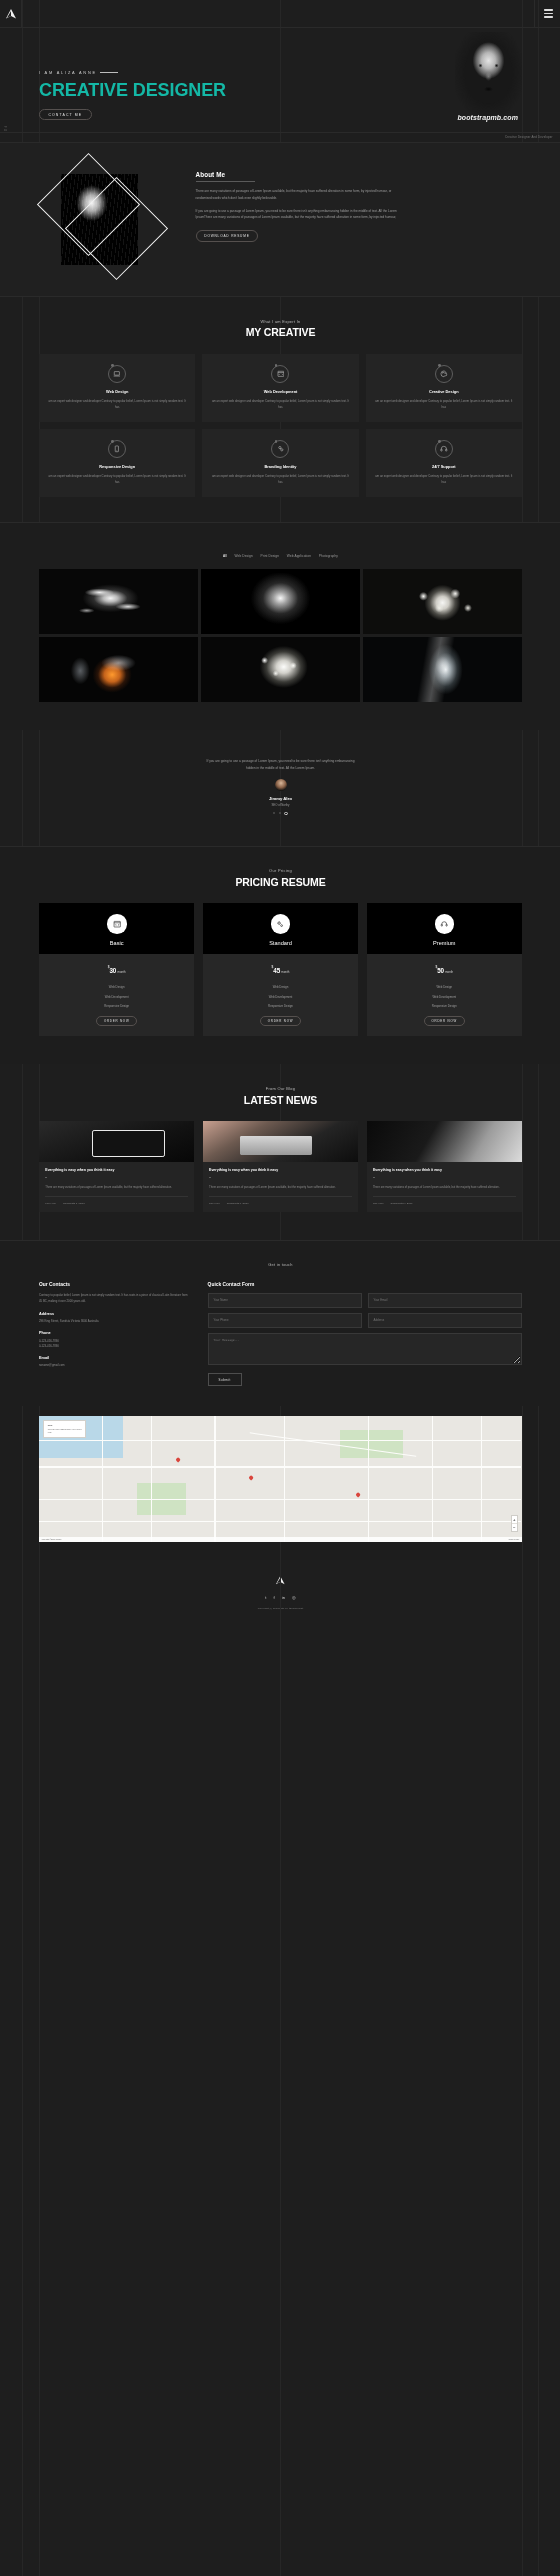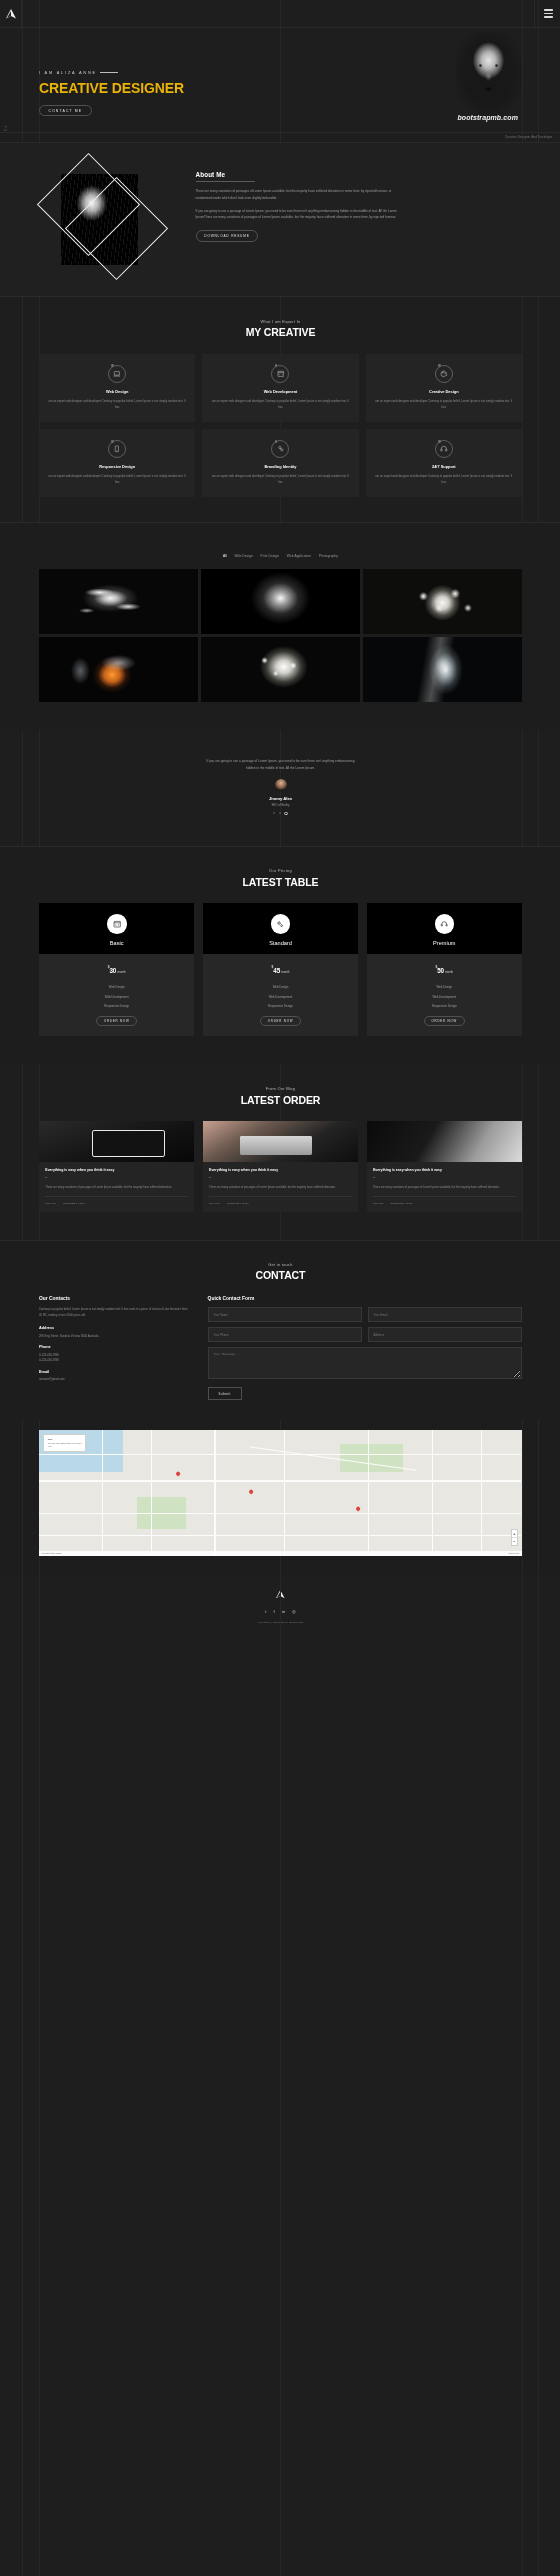--- a/index.html
+++ b/index.html
@@ -39,21 +39,21 @@
   .hero-photo::after{ content:""; position:absolute; inset:0;
     background:
       radial-gradient(circle 3.5px at 38% 40%, rgba(10,10,10,.85), transparent 60%),
       radial-gradient(circle 3.5px at 62% 40%, rgba(10,10,10,.85), transparent 60%),
       radial-gradient(ellipse 6.3px 3.5px at 50% 68%, rgba(25,20,20,.8), transparent 70%),
       radial-gradient(ellipse 4.9px 6.3px at 50% 53%, rgba(200,195,190,.35), transparent 70%);
   }
   .hero-inner { position:relative; padding:42px 0 0 39px; z-index:3; }
   .eyebrow { display:flex; align-items:center; gap:3.5px; font-size:3.9px; letter-spacing:1.8px; color:#cfcfcf; }
   .eyebrow .dash { display:block; width:18px; height:0.7px; background:#bdbdbd; }
-  .hero h1 { font-size:14px; line-height:1; letter-spacing:-0.1px; margin:5.6px 0 7px; font-weight:700; color:#eab308; }
+  .hero h1 { font-size:18px; line-height:1; letter-spacing:-0.1px; margin:5.6px 0 7px; font-weight:700; color:#14b8a6; }
   .btn-ghost { display:inline-block; border:0.7px solid #55504e; border-radius:8.4px; padding:2.8px 8.4px; font-size:3.5px; letter-spacing:1.1px; color:#e2e2e2; }
   .watermark { position:absolute; right:43px; bottom:11.2px; font-size:7px; font-weight:700; color:#f2f2f2; letter-spacing:0.1px; font-style:italic; z-index:4; }
 
   .strip-note { position:relative; height:9.8px; border-top:0.7px solid #2a2a2a; }
   .strip-note span { position:absolute; right:8.4px; top:2.1px; font-size:2.8px; color:#7b7b7b; letter-spacing:0.2px; }
 
   
   section { position:relative; z-index:2; }
   .sec-head { text-align:center; }
   .sec-sub { font-size:3.9px; color:#b9b9b9; letter-spacing:0.3px; }
@@ -366,21 +366,21 @@
   <div class="dots">
     <i></i>
     <i></i>
     <i class="on"></i>
   </div>
 </section>
 
 <section class="pricing">
   <div class="sec-head">
     <div class="sec-sub">Our Pricing</div>
-    <div class="sec-title cond">LATEST TABLE</div>
+    <div class="sec-title cond">PRICING RESUME</div>
   </div>
   <div class="pr-grid">
 
     <div class="pr">
       <div class="pr-top">
         <div class="circ">
             <svg viewBox="0 0 24 24" fill="none" stroke="#111" stroke-width="1.6">
               <rect x="3" y="4" width="18" height="16" rx="1"></rect>
               <path d="M3 8h18"></path>
               <path d="M9 12l-2 2 2 2M15 12l2 2-2 2"></path>
@@ -448,21 +448,21 @@
         <a class="btn-pill cond">ORDER NOW</a>
       </div>
     </div>
 
   </div>
 </section>
 
 <section class="blog">
   <div class="sec-head">
     <div class="sec-sub">From Our Blog</div>
-    <div class="sec-title cond">LATEST ORDER</div>
+    <div class="sec-title cond">LATEST NEWS</div>
   </div>
   <div class="bl-grid">
 
     <div class="bl">
       <div class="bl-img bl1"></div>
       <div class="bl-body">
         <h3 class="cond">Everything is easy when you think it easy</h3>
         <span class="bl-quote">“</span>
         <p>There are many variations of passages of Lorem Ipsum available, but the majority have suffered alteration.</p>
         <div class="bl-meta">
@@ -497,21 +497,20 @@
         </div>
       </div>
     </div>
 
   </div>
 </section>
 
 <section class="contact">
   <div class="sec-head">
     <div class="sec-sub">Get in touch</div>
-    <div class="sec-title cond">CONTACT</div>
   </div>
   <div class="ct-grid">
     <div class="ct-left">
       <h3 class="cond">Our Contacts</h3>
       <p>Contrary to popular belief, Lorem Ipsum is not simply random text. It has roots in a piece of classical Latin literature from 45 BC, making it over 2000 years old.</p>
       <h4 class="cond">Address</h4>
       <div class="line">296 King Street, Sundsta Victoria 8000 Australia</div>
       <h4 class="cond">Phone</h4>
       <div class="line">0-123-456-7890</div>
       <div class="line">0-123-456-7890</div>

